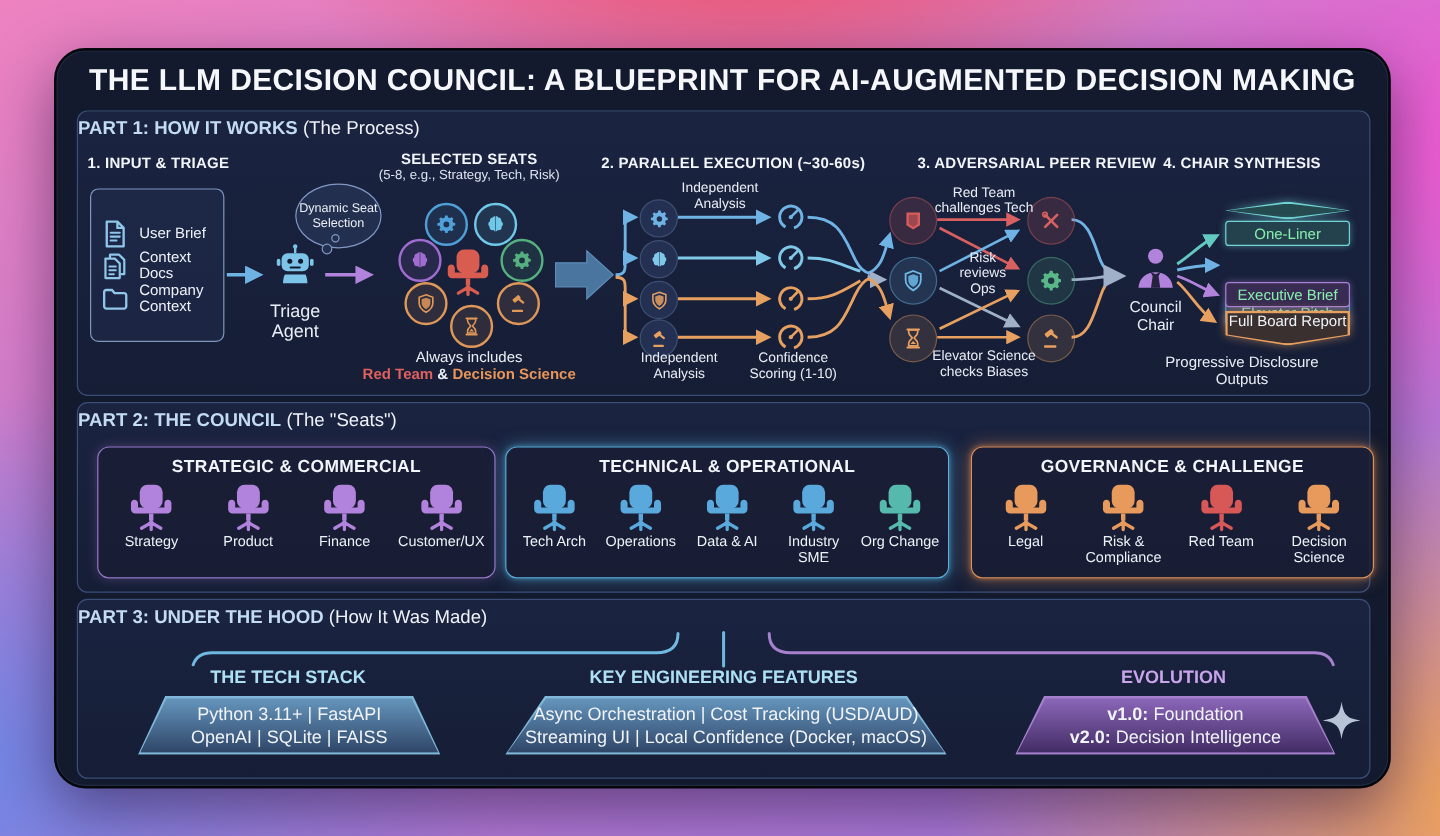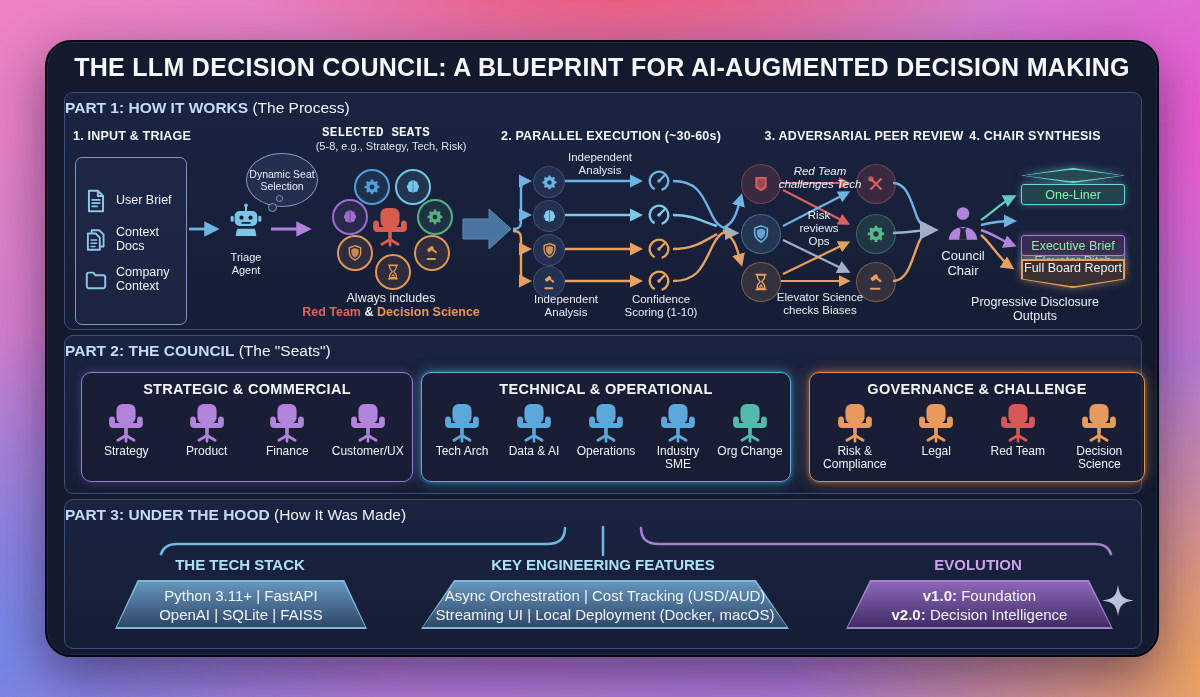--- a/index.html
+++ b/index.html
@@ -29,21 +29,21 @@
   .pt-strong{font-weight:700;color:#c3dcf2;}
   .pt-sub{font-weight:400;color:#eef2f8;}
   .colhead{position:absolute;font-weight:700;font-size:12.5px;color:#f2f5fa;letter-spacing:.2px;white-space:nowrap;}
   .ctr{transform:translateX(-50%);text-align:center;}
   .subhead{position:absolute;font-size:11px;color:#dde4ef;white-space:nowrap;}
   .lbl{position:absolute;font-size:11.5px;color:#e9eef6;text-align:center;line-height:1.15;}
   .icn{display:inline-flex;}
   .icn svg{width:100%;height:100%;display:block;}
   .abs{position:absolute;}
   
-  .inputbox{position:absolute;left:10px;top:64px;width:112px;height:168px;box-sizing:border-box;
+  .inputbox{position:absolute;left:10px;top:64px;width:112px;height:128px;box-sizing:border-box;
     border:1.5px solid #7e96bd;border-radius:7px;background:rgba(36,52,88,.35);
     display:flex;flex-direction:column;justify-content:space-around;padding:24px 7px;}
   .in-item{display:flex;align-items:center;gap:7px;}
   .in-item .icn{width:26px;height:26px;color:#8fc6ea;flex:none;}
   .in-item span{font-size:12.5px;color:#eef2f8;line-height:1.1;}
   .cloud{position:absolute;left:181px;top:60px;width:70px;height:52px;border-radius:50%;
     background:#232f4e;border:1.5px solid #8098c6;display:flex;align-items:center;justify-content:center;
     font-size:10.5px;color:#e9eef6;text-align:center;line-height:1.15;}
   .cloud-dot{position:absolute;border-radius:50%;background:#232f4e;border:1.5px solid #8098c6;}
   .seat-circle{position:absolute;width:32px;height:32px;border-radius:50%;border:2px solid;
@@ -151,21 +151,21 @@
       <path d="M828 188 C842 188 846 170 852 154 C855 145 858 141 862 139" stroke="#e8a060" stroke-width="2.4"></path>
       <path d="M860 137 H868" stroke="#9fb0c8" stroke-width="3.2" marker-end="url(#ahG)"></path>
 
       <path d="M916 127 C928 119 936 110 948 104" stroke="#63c8c0" stroke-width="2.4" marker-end="url(#ahT)"></path>
       <path d="M916 132 C928 129 938 128 948 128" stroke="#6fb3e4" stroke-width="2.4" marker-end="url(#ahB)"></path>
       <path d="M916 137 C928 141 938 148 948 152" stroke="#b283dc" stroke-width="2.4" marker-end="url(#ahP)"></path>
       <path d="M916 142 C926 150 934 166 946 174" stroke="#e8a060" stroke-width="2.4" marker-end="url(#ahO)"></path>
     </svg>
 
     <div class="colhead" style="left:8px;top:36px;">1. INPUT &amp; TRIAGE</div>
-    <div class="colhead ctr" style="left:311px;top:33px;font-family:Liberation Mono, monospace;">SELECTED SEATS</div>
+    <div class="colhead ctr" style="left:326px;top:33px;">SELECTED SEATS</div>
     <div class="subhead ctr" style="left:326px;top:47px;">(5-8, e.g., Strategy, Tech, Risk)</div>
     <div class="colhead ctr" style="left:546px;top:36px;">2. PARALLEL EXECUTION (~30-60s)</div>
     <div class="colhead ctr" style="left:799px;top:36px;">3. ADVERSARIAL PEER REVIEW</div>
     <div class="colhead ctr" style="left:970px;top:36px;">4. CHAIR SYNTHESIS</div>
 
     <div class="inputbox">
       <div class="in-item">
         <span class="icn">
             <svg viewBox="0 0 24 24">
               <path d="M5.5 2.5h8.2l4.8 4.8V21.5H5.5z" fill="none" stroke="currentColor" stroke-width="1.8" stroke-linejoin="round"></path>
@@ -206,21 +206,21 @@
             <rect x="5.2" y="6" width="13.6" height="9" rx="3"></rect>
             <rect x="2.8" y="8.8" width="1.8" height="3.6" rx=".9"></rect>
             <rect x="19.4" y="8.8" width="1.8" height="3.6" rx=".9"></rect>
             <path d="M6.8 16.6h10.4c.6 1.4.9 2.8.9 4.4H5.9c0-1.6.3-3 .9-4.4z"></path>
           </g>
           <circle cx="9.3" cy="10" r="1.25" fill="#141a2e"></circle>
           <circle cx="14.7" cy="10" r="1.25" fill="#141a2e"></circle>
           <rect x="9.2" y="12.6" width="5.6" height="1.1" rx=".55" fill="#141a2e"></rect>
         </svg>
       </span>
-    <div class="lbl" style="left:151px;top:158px;width:60px;font-size:11px;">Triage Agent</div>
+    <div class="lbl" style="left:151px;top:158px;width:60px;font-size:15px;">Triage Agent</div>
 
     <span class="icn abs" style="left:303px;top:112px;width:44px;height:44px;color:#d85c50;">
         <svg viewBox="0 0 24 24">
           <g fill="currentColor">
             <rect x="6.8" y="1.6" width="10.4" height="10.8" rx="3.4"></rect>
             <path d="M4.4 8.4c.9 0 1.6.7 1.6 1.6v2h12v-2c0-.9.7-1.6 1.6-1.6.9 0 1.6.7 1.6 1.6v2.7c0 1.1-.9 2-2 2H4.8c-1.1 0-2-.9-2-2V10c0-.9.7-1.6 1.6-1.6z"></path>
             <rect x="11" y="14.7" width="2" height="3.2"></rect>
             <path d="M12 16.9l1.6 2.4h-3.2z"></path>
           </g>
           <g stroke="currentColor" stroke-width="1.5" stroke-linecap="round" fill="none">
@@ -411,21 +411,21 @@
         <span class="icn" style="color:#e8a060;">
           <svg viewBox="0 0 24 24">
             <g fill="currentColor">
               <rect x="5.5" y="4.5" width="9" height="4.6" rx="1" transform="rotate(-38 10 6.8)"></rect>
               <rect x="9.8" y="7.4" width="9.5" height="2.6" rx="1.2" transform="rotate(38 14.5 8.7)"></rect>
               <rect x="4.8" y="18.8" width="12.4" height="2.6" rx="1"></rect>
             </g>
           </svg>
         </span>
       </div>
-    <div class="lbl" style="left:700px;top:72px;width:110px;font-style:italic;">Red Team challenges Tech</div>
+    <div class="lbl" style="left:700px;top:62px;width:110px;">Red Team challenges Tech</div>
     <div class="lbl" style="left:725px;top:116px;width:58px;">Risk reviews Ops</div>
     <div class="lbl" style="left:695px;top:198px;width:120px;">Elevator Science checks Biases</div>
 
     <span class="icn abs" style="left:877px;top:110px;width:42px;height:42px;color:#b283dc;">
         <svg viewBox="0 0 24 24">
           <circle cx="12" cy="6" r="3.6" fill="currentColor"></circle>
           <path fill="currentColor" d="M3.8 21c.4-4.6 3.9-7.3 8.2-7.3s7.8 2.7 8.2 7.3z"></path>
           <path fill="#141a2e" opacity=".9" d="M12 14.6l-2.4-1.1 1 2.1-.8 5.4h4.4l-.8-5.4 1-2.1z"></path>
         </svg>
       </span>
@@ -548,37 +548,37 @@
                   <rect x="6.8" y="1.6" width="10.4" height="10.8" rx="3.4"></rect>
                   <path d="M4.4 8.4c.9 0 1.6.7 1.6 1.6v2h12v-2c0-.9.7-1.6 1.6-1.6.9 0 1.6.7 1.6 1.6v2.7c0 1.1-.9 2-2 2H4.8c-1.1 0-2-.9-2-2V10c0-.9.7-1.6 1.6-1.6z"></path>
                   <rect x="11" y="14.7" width="2" height="3.2"></rect>
                   <path d="M12 16.9l1.6 2.4h-3.2z"></path>
                 </g>
                 <g stroke="currentColor" stroke-width="1.5" stroke-linecap="round" fill="none">
                   <path d="M12 18.8v3.2M12 18.8l-4.4 2.6M12 18.8l4.4 2.6"></path>
                 </g>
               </svg>
             </span>
+            <div class="seat-lbl">Operations</div>
+          </div>
+        <div class="seat">
+            <span class="icn" style="color:#5aa9dc;">
+              <svg viewBox="0 0 24 24">
+                <g fill="currentColor">
+                  <rect x="6.8" y="1.6" width="10.4" height="10.8" rx="3.4"></rect>
+                  <path d="M4.4 8.4c.9 0 1.6.7 1.6 1.6v2h12v-2c0-.9.7-1.6 1.6-1.6.9 0 1.6.7 1.6 1.6v2.7c0 1.1-.9 2-2 2H4.8c-1.1 0-2-.9-2-2V10c0-.9.7-1.6 1.6-1.6z"></path>
+                  <rect x="11" y="14.7" width="2" height="3.2"></rect>
+                  <path d="M12 16.9l1.6 2.4h-3.2z"></path>
+                </g>
+                <g stroke="currentColor" stroke-width="1.5" stroke-linecap="round" fill="none">
+                  <path d="M12 18.8v3.2M12 18.8l-4.4 2.6M12 18.8l4.4 2.6"></path>
+                </g>
+              </svg>
+            </span>
             <div class="seat-lbl">Data &amp; AI</div>
-          </div>
-        <div class="seat">
-            <span class="icn" style="color:#5aa9dc;">
-              <svg viewBox="0 0 24 24">
-                <g fill="currentColor">
-                  <rect x="6.8" y="1.6" width="10.4" height="10.8" rx="3.4"></rect>
-                  <path d="M4.4 8.4c.9 0 1.6.7 1.6 1.6v2h12v-2c0-.9.7-1.6 1.6-1.6.9 0 1.6.7 1.6 1.6v2.7c0 1.1-.9 2-2 2H4.8c-1.1 0-2-.9-2-2V10c0-.9.7-1.6 1.6-1.6z"></path>
-                  <rect x="11" y="14.7" width="2" height="3.2"></rect>
-                  <path d="M12 16.9l1.6 2.4h-3.2z"></path>
-                </g>
-                <g stroke="currentColor" stroke-width="1.5" stroke-linecap="round" fill="none">
-                  <path d="M12 18.8v3.2M12 18.8l-4.4 2.6M12 18.8l4.4 2.6"></path>
-                </g>
-              </svg>
-            </span>
-            <div class="seat-lbl">Operations</div>
           </div>
         <div class="seat">
             <span class="icn" style="color:#5aa9dc;">
               <svg viewBox="0 0 24 24">
                 <g fill="currentColor">
                   <rect x="6.8" y="1.6" width="10.4" height="10.8" rx="3.4"></rect>
                   <path d="M4.4 8.4c.9 0 1.6.7 1.6 1.6v2h12v-2c0-.9.7-1.6 1.6-1.6.9 0 1.6.7 1.6 1.6v2.7c0 1.1-.9 2-2 2H4.8c-1.1 0-2-.9-2-2V10c0-.9.7-1.6 1.6-1.6z"></path>
                   <rect x="11" y="14.7" width="2" height="3.2"></rect>
                   <path d="M12 16.9l1.6 2.4h-3.2z"></path>
                 </g>
@@ -618,37 +618,37 @@
                   <rect x="6.8" y="1.6" width="10.4" height="10.8" rx="3.4"></rect>
                   <path d="M4.4 8.4c.9 0 1.6.7 1.6 1.6v2h12v-2c0-.9.7-1.6 1.6-1.6.9 0 1.6.7 1.6 1.6v2.7c0 1.1-.9 2-2 2H4.8c-1.1 0-2-.9-2-2V10c0-.9.7-1.6 1.6-1.6z"></path>
                   <rect x="11" y="14.7" width="2" height="3.2"></rect>
                   <path d="M12 16.9l1.6 2.4h-3.2z"></path>
                 </g>
                 <g stroke="currentColor" stroke-width="1.5" stroke-linecap="round" fill="none">
                   <path d="M12 18.8v3.2M12 18.8l-4.4 2.6M12 18.8l4.4 2.6"></path>
                 </g>
               </svg>
             </span>
+            <div class="seat-lbl">Legal</div>
+          </div>
+        <div class="seat">
+            <span class="icn" style="color:#e89a5c;">
+              <svg viewBox="0 0 24 24">
+                <g fill="currentColor">
+                  <rect x="6.8" y="1.6" width="10.4" height="10.8" rx="3.4"></rect>
+                  <path d="M4.4 8.4c.9 0 1.6.7 1.6 1.6v2h12v-2c0-.9.7-1.6 1.6-1.6.9 0 1.6.7 1.6 1.6v2.7c0 1.1-.9 2-2 2H4.8c-1.1 0-2-.9-2-2V10c0-.9.7-1.6 1.6-1.6z"></path>
+                  <rect x="11" y="14.7" width="2" height="3.2"></rect>
+                  <path d="M12 16.9l1.6 2.4h-3.2z"></path>
+                </g>
+                <g stroke="currentColor" stroke-width="1.5" stroke-linecap="round" fill="none">
+                  <path d="M12 18.8v3.2M12 18.8l-4.4 2.6M12 18.8l4.4 2.6"></path>
+                </g>
+              </svg>
+            </span>
             <div class="seat-lbl" style="width:78px;">Risk &amp; Compliance</div>
-          </div>
-        <div class="seat">
-            <span class="icn" style="color:#e89a5c;">
-              <svg viewBox="0 0 24 24">
-                <g fill="currentColor">
-                  <rect x="6.8" y="1.6" width="10.4" height="10.8" rx="3.4"></rect>
-                  <path d="M4.4 8.4c.9 0 1.6.7 1.6 1.6v2h12v-2c0-.9.7-1.6 1.6-1.6.9 0 1.6.7 1.6 1.6v2.7c0 1.1-.9 2-2 2H4.8c-1.1 0-2-.9-2-2V10c0-.9.7-1.6 1.6-1.6z"></path>
-                  <rect x="11" y="14.7" width="2" height="3.2"></rect>
-                  <path d="M12 16.9l1.6 2.4h-3.2z"></path>
-                </g>
-                <g stroke="currentColor" stroke-width="1.5" stroke-linecap="round" fill="none">
-                  <path d="M12 18.8v3.2M12 18.8l-4.4 2.6M12 18.8l4.4 2.6"></path>
-                </g>
-              </svg>
-            </span>
-            <div class="seat-lbl">Legal</div>
           </div>
         <div class="seat">
             <span class="icn" style="color:#d85858;">
               <svg viewBox="0 0 24 24">
                 <g fill="currentColor">
                   <rect x="6.8" y="1.6" width="10.4" height="10.8" rx="3.4"></rect>
                   <path d="M4.4 8.4c.9 0 1.6.7 1.6 1.6v2h12v-2c0-.9.7-1.6 1.6-1.6.9 0 1.6.7 1.6 1.6v2.7c0 1.1-.9 2-2 2H4.8c-1.1 0-2-.9-2-2V10c0-.9.7-1.6 1.6-1.6z"></path>
                   <rect x="11" y="14.7" width="2" height="3.2"></rect>
                   <path d="M12 16.9l1.6 2.4h-3.2z"></path>
                 </g>
@@ -701,21 +701,21 @@
       <div class="trap-lines">
         <div>Python 3.11+ | FastAPI</div>
         <div>OpenAI | SQLite | FAISS</div>
       </div>
     </div>
     <div class="trap" style="left:356px;width:368px;">
       <div class="clip-outer" style="background:#7fb8d8;"></div>
       <div class="clip-inner" style="background:linear-gradient(180deg,rgba(80,120,165,.55),rgba(38,58,92,.9));"></div>
       <div class="trap-lines">
         <div>Async Orchestration | Cost Tracking (USD/AUD)</div>
-        <div>Streaming UI | Local Deployment (Docker, macOS)</div>
+        <div>Streaming UI | Local Confidence (Docker, macOS)</div>
       </div>
     </div>
     <div class="trap" style="left:781px;width:267px;">
       <div class="clip-outer" style="background:#a580cc;"></div>
       <div class="clip-inner" style="background:linear-gradient(180deg,rgba(122,85,172,.6),rgba(58,38,92,.92));"></div>
       <div class="trap-lines">
         <div><span class="b">v1.0:</span><span> Foundation</span></div>
         <div><span class="b">v2.0:</span><span> Decision Intelligence</span></div>
       </div>
     </div>

